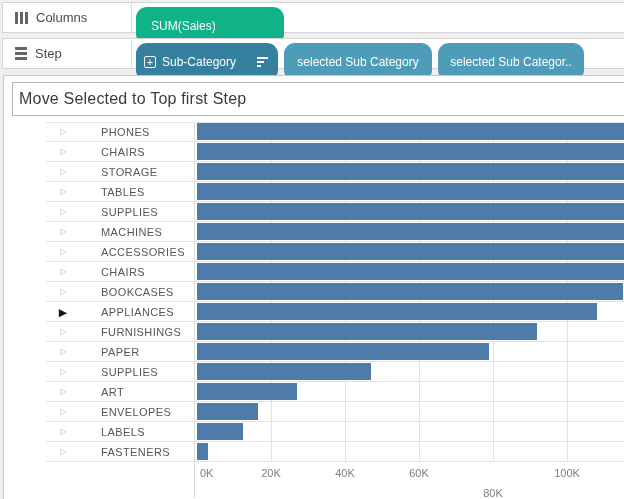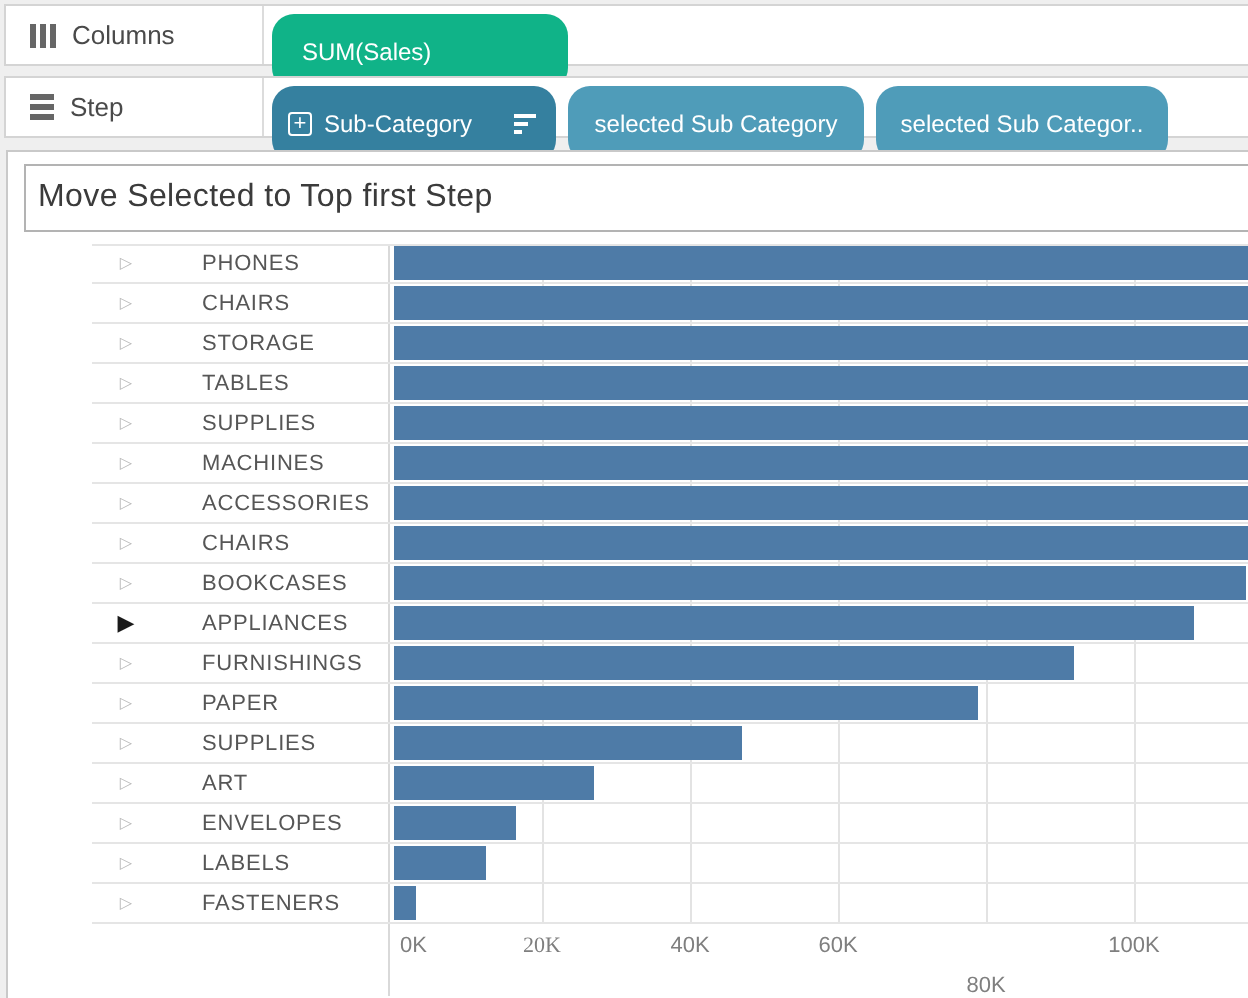--- a/index.html
+++ b/index.html
@@ -243,19 +243,19 @@
           <span class="expand-icon">▷</span>
           <span class="row-label">FASTENERS</span>
           <div class="bar" style="width: 11px; background: rgb(78, 123, 167);"></div>
           <div class="row-sep"></div>
         </div>
       </div>
   </div>
 
   <div>
       <span class="axis-label" style="left: 196px;">0K</span>
-      <span class="axis-label centered" style="left: 245px; font-family: Liberation Serif, serif;">20K</span>
+      <span class="axis-label centered" style="left: 245px;">20K</span>
       <span class="axis-label centered" style="left: 319px;">40K</span>
       <span class="axis-label centered" style="left: 393px;">60K</span>
       <span class="axis-label centered" style="left: 467px; margin-top: 20px;">80K</span>
       <span class="axis-label centered" style="left: 541px;">100K</span>
     </div>
 </div>
 
 </body></html>

